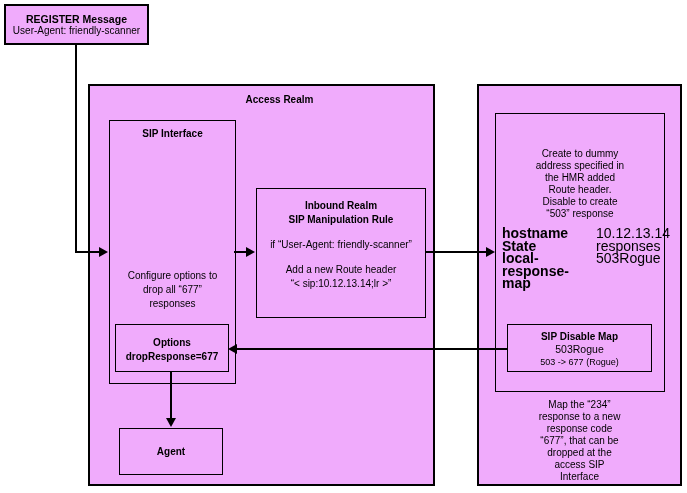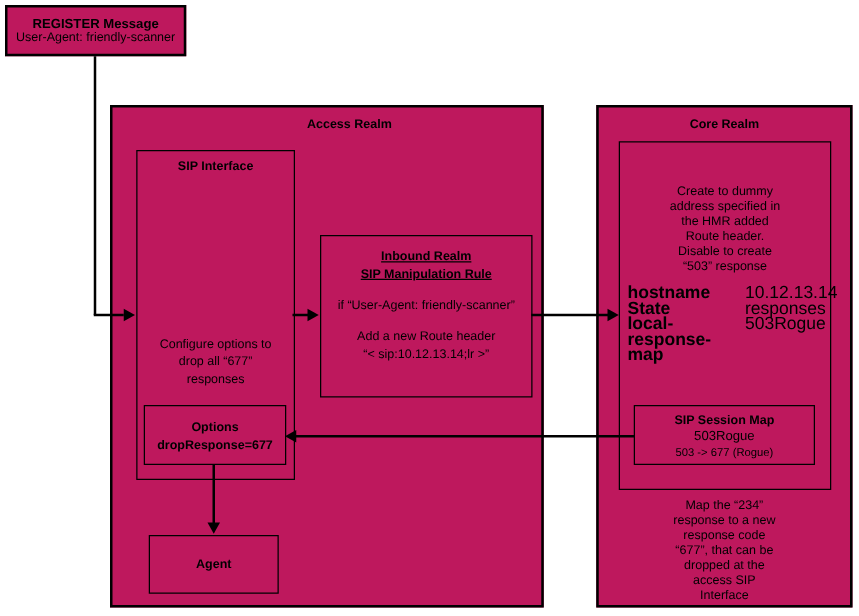--- a/index.html
+++ b/index.html
@@ -1,21 +1,21 @@
 <!DOCTYPE html>
 <html><head>
 <meta charset="utf-8">
 <style>
   html,body{margin:0;padding:0;background:#ffffff;}
   #canvas{
     position:relative;width:687px;height:493px;background:#ffffff;
     font-family:"Liberation Sans",sans-serif;font-size:10px;color:#000;
     overflow:hidden;
   }
-  .box{position:absolute;background:#be185d;border:1px solid #000;box-sizing:border-box;}
+  .box{position:absolute;background:#f0abfc;border:1px solid #000;box-sizing:border-box;}
   .outer{border-width:2px;}
   .ttl{font-weight:bold;text-align:center;}
   .para{white-space:pre-line;text-align:center;line-height:12px;}
   .abs{position:absolute;}
   .full{left:0;right:0;}
   
   .hline{position:absolute;height:2px;background:#000;z-index:10;}
   .vline{position:absolute;width:2px;background:#000;z-index:10;}
   .arr{position:absolute;width:0;height:0;z-index:11;}
   .arr-r{border-left:9px solid #000;border-top:5px solid transparent;border-bottom:5px solid transparent;}
@@ -48,34 +48,33 @@
 
       <div class="box" style="left:5px;top:203px;width:114px;height:48px;">
         <div class="abs full" style="top:11px;text-align:center;line-height:14px;">
           <div class="ttl">Options</div>
           <div class="ttl">dropResponse=677</div>
         </div>
       </div>
     </div>
 
     <div class="box" style="left:166px;top:102px;width:170px;height:130px;">
-      <div class="ttl para abs full" style="top:10px;line-height:13.5px;text-decoration:underline;">Inbound Realm
+      <div class="ttl para abs full" style="top:10px;line-height:13.5px;">Inbound Realm
 SIP Manipulation Rule</div>
       <div class="para abs full" style="top:50px;">if  “User-Agent: friendly-scanner”</div>
       <div class="para abs full" style="top:74px;line-height:14px;">Add a new Route header
 “&lt; sip:10.12.13.14;lr &gt;”</div>
     </div>
 
     <div class="box" style="left:29px;top:342px;width:104px;height:47px;display:flex;align-items:center;justify-content:center;">
       <div class="ttl">Agent</div>
     </div>
   </div>
 
   <div class="box outer" style="left:477px;top:84px;width:205px;height:402px;">
-    <div class="ttl abs full" style="top:8px;">Core Realm</div>
 
     <div class="box" style="left:16px;top:27px;width:170px;height:279px;">
       <div class="para abs full" style="top:34px;">Create to dummy
 address specified in
 the HMR added
 Route header.
 Disable to create
 “503” response</div>
 
       <div class="kv">
@@ -87,21 +86,21 @@
           <span class="kvkey">State</span>
           <span class="kvval">responses</span>
         </div>
         <div class="kvrow">
           <span class="kvkey">local-response-map</span>
           <span class="kvval">503Rogue</span>
         </div>
       </div>
 
       <div class="box" style="left:11px;top:210px;width:145px;height:48px;text-align:center;">
-        <div class="ttl" style="margin-top:6px;">SIP Session Map</div>
+        <div class="ttl" style="margin-top:6px;">SIP Disable Map</div>
         <div style="font-size:10.5px;margin-top:1px;">503Rogue</div>
         <div style="font-size:9px;margin-top:2px;">503 -&gt; 677 (Rogue)</div>
       </div>
     </div>
 
     <div class="para abs full" style="top:313px;">Map the “234”
 response to a new
 response code
 “677”, that can be
 dropped at the

